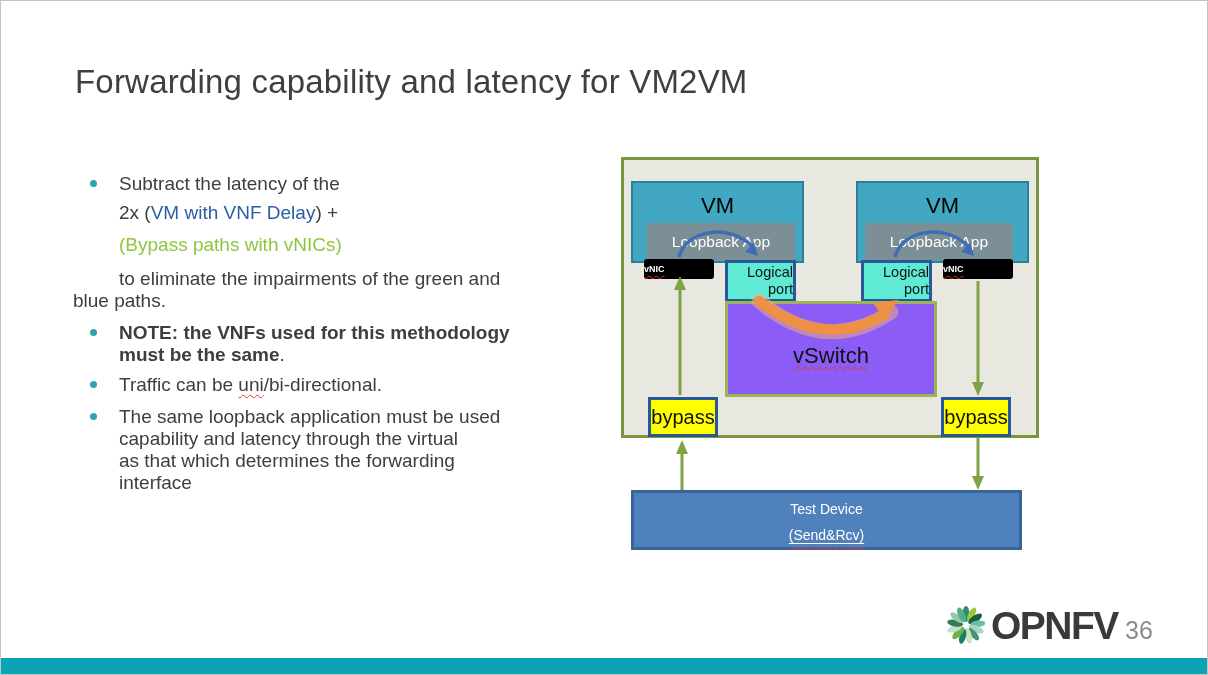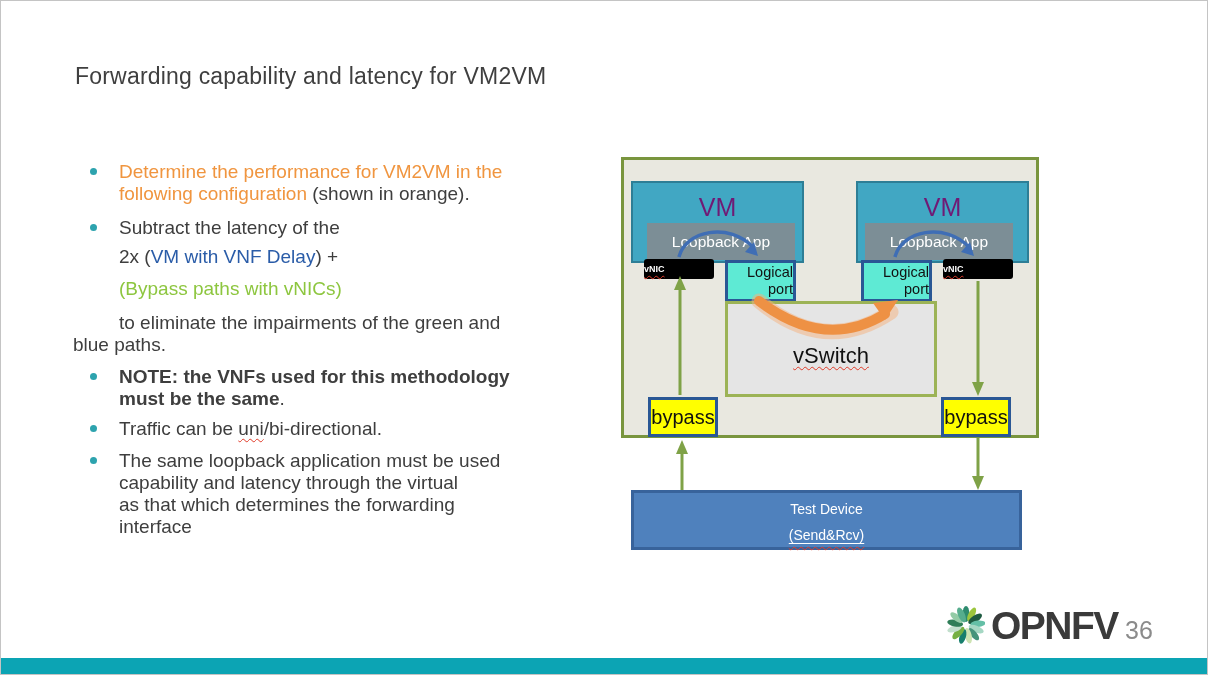--- a/index.html
+++ b/index.html
@@ -8,21 +8,21 @@
     width:1208px;height:675px;
     box-sizing:border-box;
     background:#ffffff;
     border:1px solid #c4c4c4;
     font-family:"Liberation Sans", sans-serif;
     overflow:hidden;
   }
   
   .title{
     position:absolute;left:74px;top:62px;margin:0;
-    font-size:23px;font-weight:400;color:#3f3f3f;letter-spacing:.2px;
+    font-size:33px;font-weight:400;color:#3f3f3f;letter-spacing:.2px;
   }
   
   .bullets{
     position:absolute;left:72px;top:160px;width:492px;
     font-size:19px;line-height:22px;color:#3e3e3e;
   }
   .row{position:relative;padding-left:46px;}
   .dot{
     position:absolute;left:17px;top:7px;width:7px;height:7px;border-radius:50%;
     background:#2da3ae;
@@ -32,33 +32,33 @@
   .t-blue{color:#2a5ca8;}
   .t-green{color:#8dc63f;}
   .bold{font-weight:bold;}
   .sub{padding-left:46px;}
   .cont1{padding-left:46px;}
   .cont2{padding-left:0;}
   .sq{text-decoration:underline wavy #e03a28;text-decoration-thickness:1px;text-underline-offset:3px;}
   
   .abs{position:absolute;box-sizing:border-box;}
   .outer-box{left:620px;top:156px;width:418px;height:281px;background:#e9e8e0;border:3px solid #79953e;}
-  .vm{width:173px;height:82px;background:#41a7c3;border:2px solid #2e7e96;color:#701a75;
-      text-align:center;font-size:25px;padding-top:10px;}
+  .vm{width:173px;height:82px;background:#41a7c3;border:2px solid #2e7e96;color:#000000;
+      text-align:center;font-size:22px;padding-top:10px;}
   .vm1{left:630px;top:180px;} .vm2{left:855px;top:180px;}
   .loopback{width:148px;height:37px;background:#7c8e96;color:#fff;font-size:15.5px;
       text-align:center;line-height:37px;}
   .lb1{left:646px;top:222px;} .lb2{left:864px;top:222px;}
   .vnic{width:70px;height:20px;background:#000000;border-radius:3px;color:#fff;
       font-size:9px;font-weight:bold;text-align:left;line-height:20px;}
   .vnic1{left:643px;top:258px;} .vnic2{left:942px;top:258px;}
   .port{width:71px;height:42px;background:#5eead4;border:3px solid #2a5795;color:#111;
       font-size:14.5px;line-height:17px;text-align:right;display:flex;flex-direction:column;justify-content:center;}
   .port1{left:724px;top:259px;} .port2{left:860px;top:259px;}
-  .vswitch{left:724px;top:300px;width:212px;height:96px;background:#e5e5e5;border:3px solid #9cb356;
+  .vswitch{left:724px;top:300px;width:212px;height:96px;background:#8b5cf6;border:3px solid #9cb356;
       display:flex;align-items:center;justify-content:center;font-size:22px;color:#111;padding-top:14px;}
   .bypass{width:70px;height:40px;background:#ffff00;border:3px solid #2a5795;color:#111;
       font-size:20px;text-align:center;display:flex;align-items:center;justify-content:center;}
   .byp1{left:647px;top:396px;} .byp2{left:940px;top:396px;}
   .testdev{left:630px;top:489px;width:391px;height:60px;background:#4f81bd;border:3px solid #38639b;
       color:#fff;font-size:14px;line-height:26px;text-align:center;padding-top:3px;}
   .u{text-decoration:underline;text-underline-offset:3px;}
   .sq2{text-decoration:underline wavy #e03a28;text-decoration-thickness:1px;text-underline-offset:6px;}
   .arrows{position:absolute;left:610px;top:150px;width:445px;height:420px;pointer-events:none;z-index:6;}
   
@@ -70,27 +70,20 @@
 </style>
 </head>
 <body>
 
 <div class="slide">
 
   <h1 class="title">Forwarding capability and latency for VM2VM</h1>
 
   <div class="bullets">
 
-    <div class="row">
-      <span class="dot"></span>
-      <div>
-        <span class="t-orange">Determine the performance for VM2VM in the</span><br>
-        <span class="t-orange">following configuration</span><span> (shown in orange).</span>
-      </div>
-    </div>
 
     <div class="row m12">
       <span class="dot"></span>
       <div>Subtract the latency of the</div>
     </div>
     <div class="sub m7">
       <span>2x (</span><span class="t-blue">VM with VNF Delay</span><span>) +</span>
     </div>
     <div class="sub m10">
       <span class="t-green">(Bypass paths with vNICs)</span>

